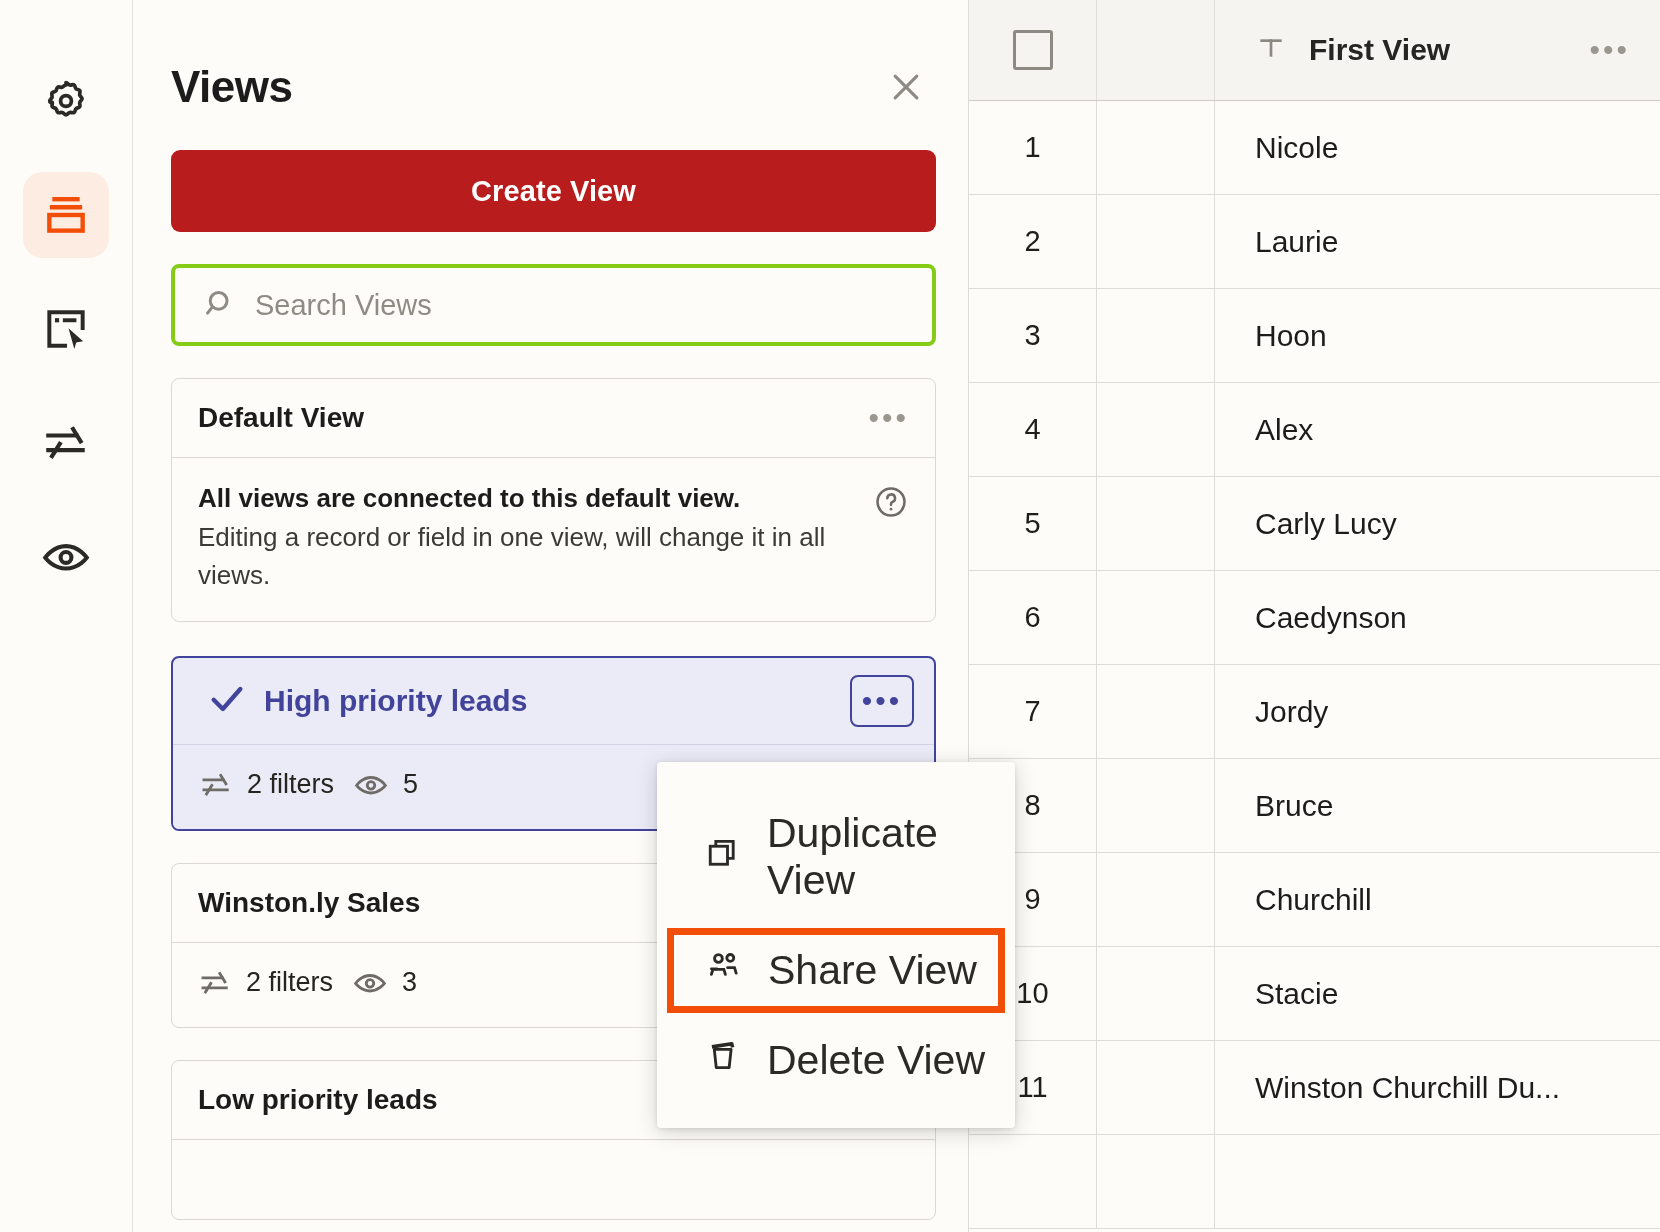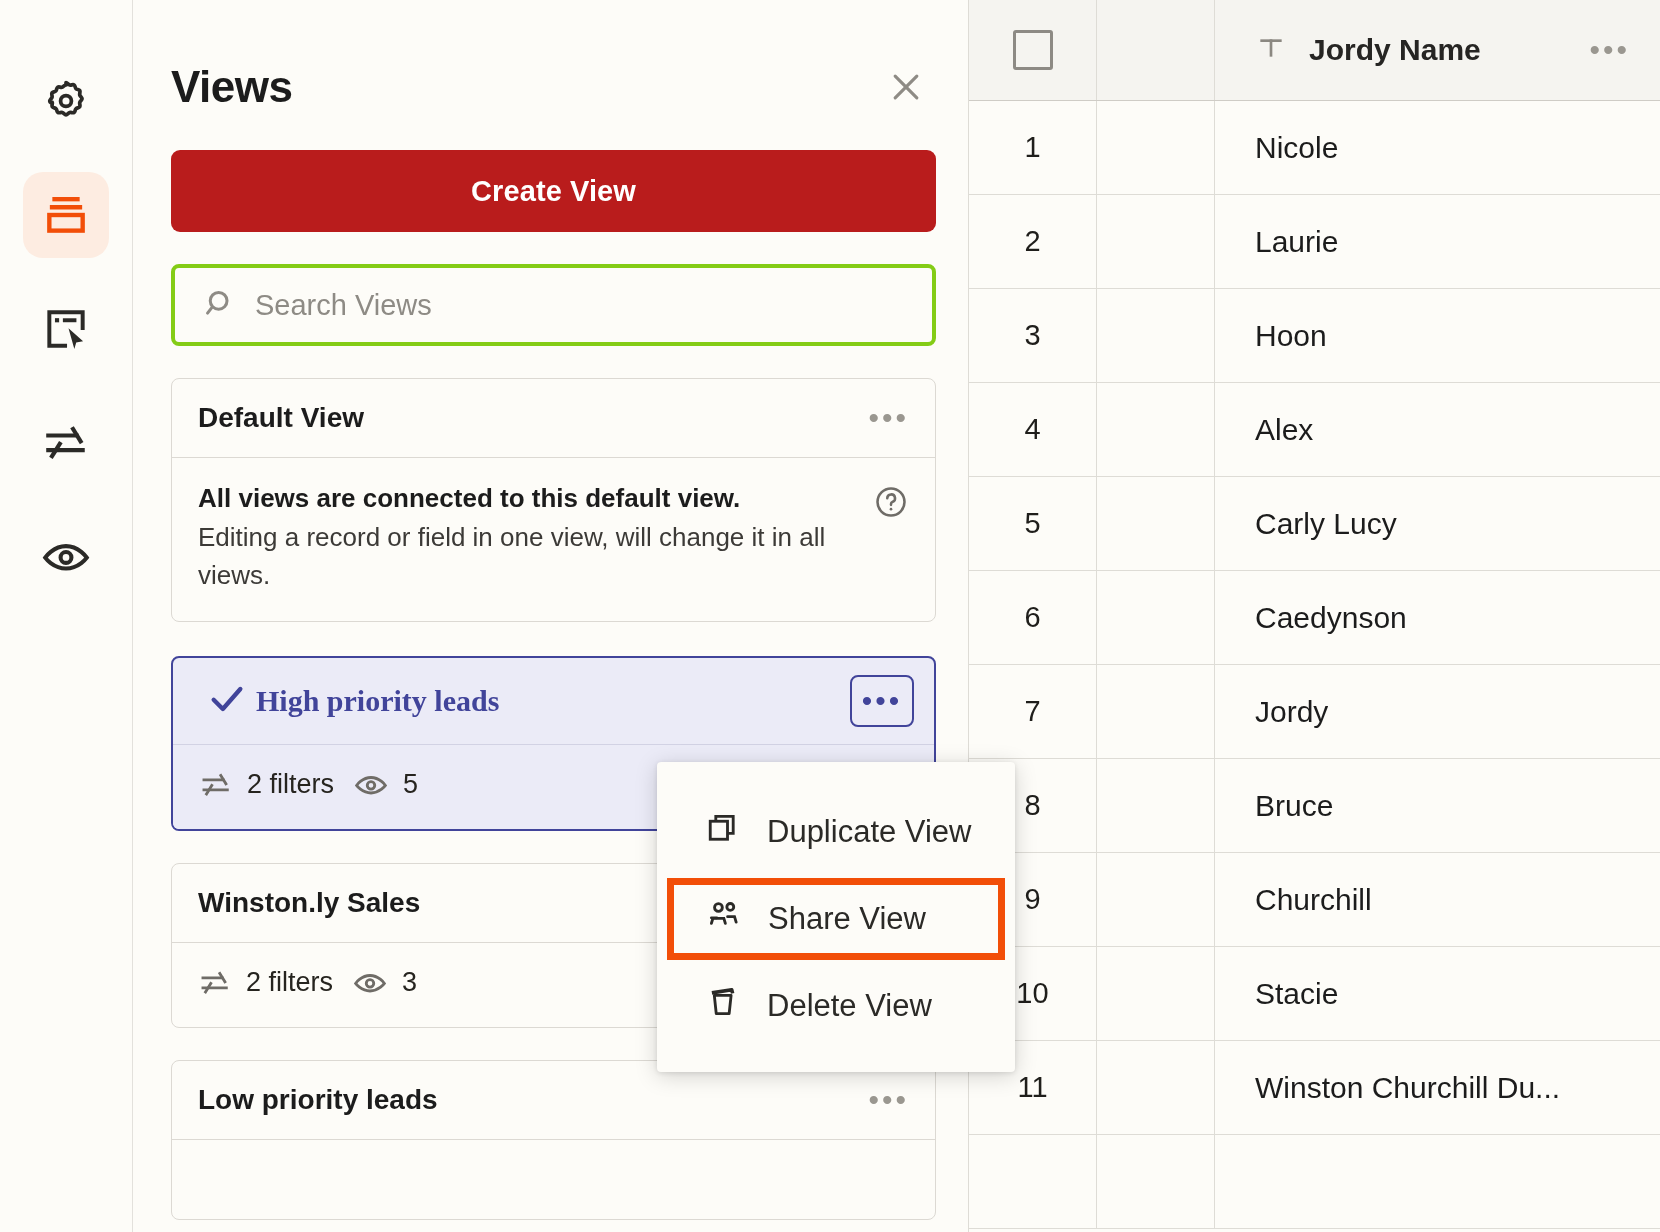--- a/index.html
+++ b/index.html
@@ -157,21 +157,21 @@
   .help-ic { flex: none; margin-top: 4px; color: #6f6c67; }
 
   
   .card.selected {
     border: 2px solid #41449a;
     background: #ebebf7;
     margin-top: 34px;
   }
   .card.selected .card-head { height: 86px; padding-left: 34px; padding-right: 20px; }
   .card.selected .card-body { border-top: 1px solid #d2d2e4; background: #ebebf7; }
-  .sel-left { display: flex; align-items: center; gap: 9px; font-family: Liberation Serif, serif; }
+  .sel-left { display: flex; align-items: center; gap: 17px; }
   .sel-name {
     font-size: 30px;
     font-weight: 700;
     color: #41449a;
   }
   .dots-box {
     width: 64px; height: 52px;
     border: 2px solid #41449a;
     border-radius: 8px;
     display: flex; align-items: center; justify-content: center;
@@ -201,21 +201,21 @@
     box-shadow: 0 4px 22px rgba(0,0,0,0.17), 0 1px 5px rgba(0,0,0,0.10);
     border-radius: 4px;
     padding: 30px 0 26px 0;
     z-index: 40;
   }
   .ctx-item {
     display: flex;
     align-items: center;
     gap: 26px;
     padding: 18px 0 18px 48px;
-    font-size: 31px;
+    font-size: 41px;
     color: #2b2a27;
     cursor: pointer;
   }
   .ctx-item svg { flex: none; }
   .ctx-item.highlight {
     border: 7px solid #f24e08;
     margin: 6px 10px;
     padding: 12px 0 12px 32px;
     background: #fdfcf8;
   }
@@ -492,21 +492,21 @@
       <div class="cell c-mid"></div>
       <div class="cell c-name">
         <div class="hdr-name-wrap">
           <div class="hdr-name-left">
             <span>
               <svg width="32" height="32" viewBox="0 0 24 24" fill="none" stroke="#8b8881" stroke-width="2" stroke-linecap="square">
                 <line x1="5" y1="6.5" x2="19" y2="6.5"></line>
                 <line x1="12" y1="6.5" x2="12" y2="17.5"></line>
               </svg>
             </span>
-            <span class="hdr-label">Jordy Name</span>
+            <span class="hdr-label">First View</span>
           </div>
           <span class="dots">•••</span>
         </div>
       </div>
     </div>
 
     <div class="grid-row">
       <div class="cell c-num">
         <span class="num-txt">1</span>
       </div>

